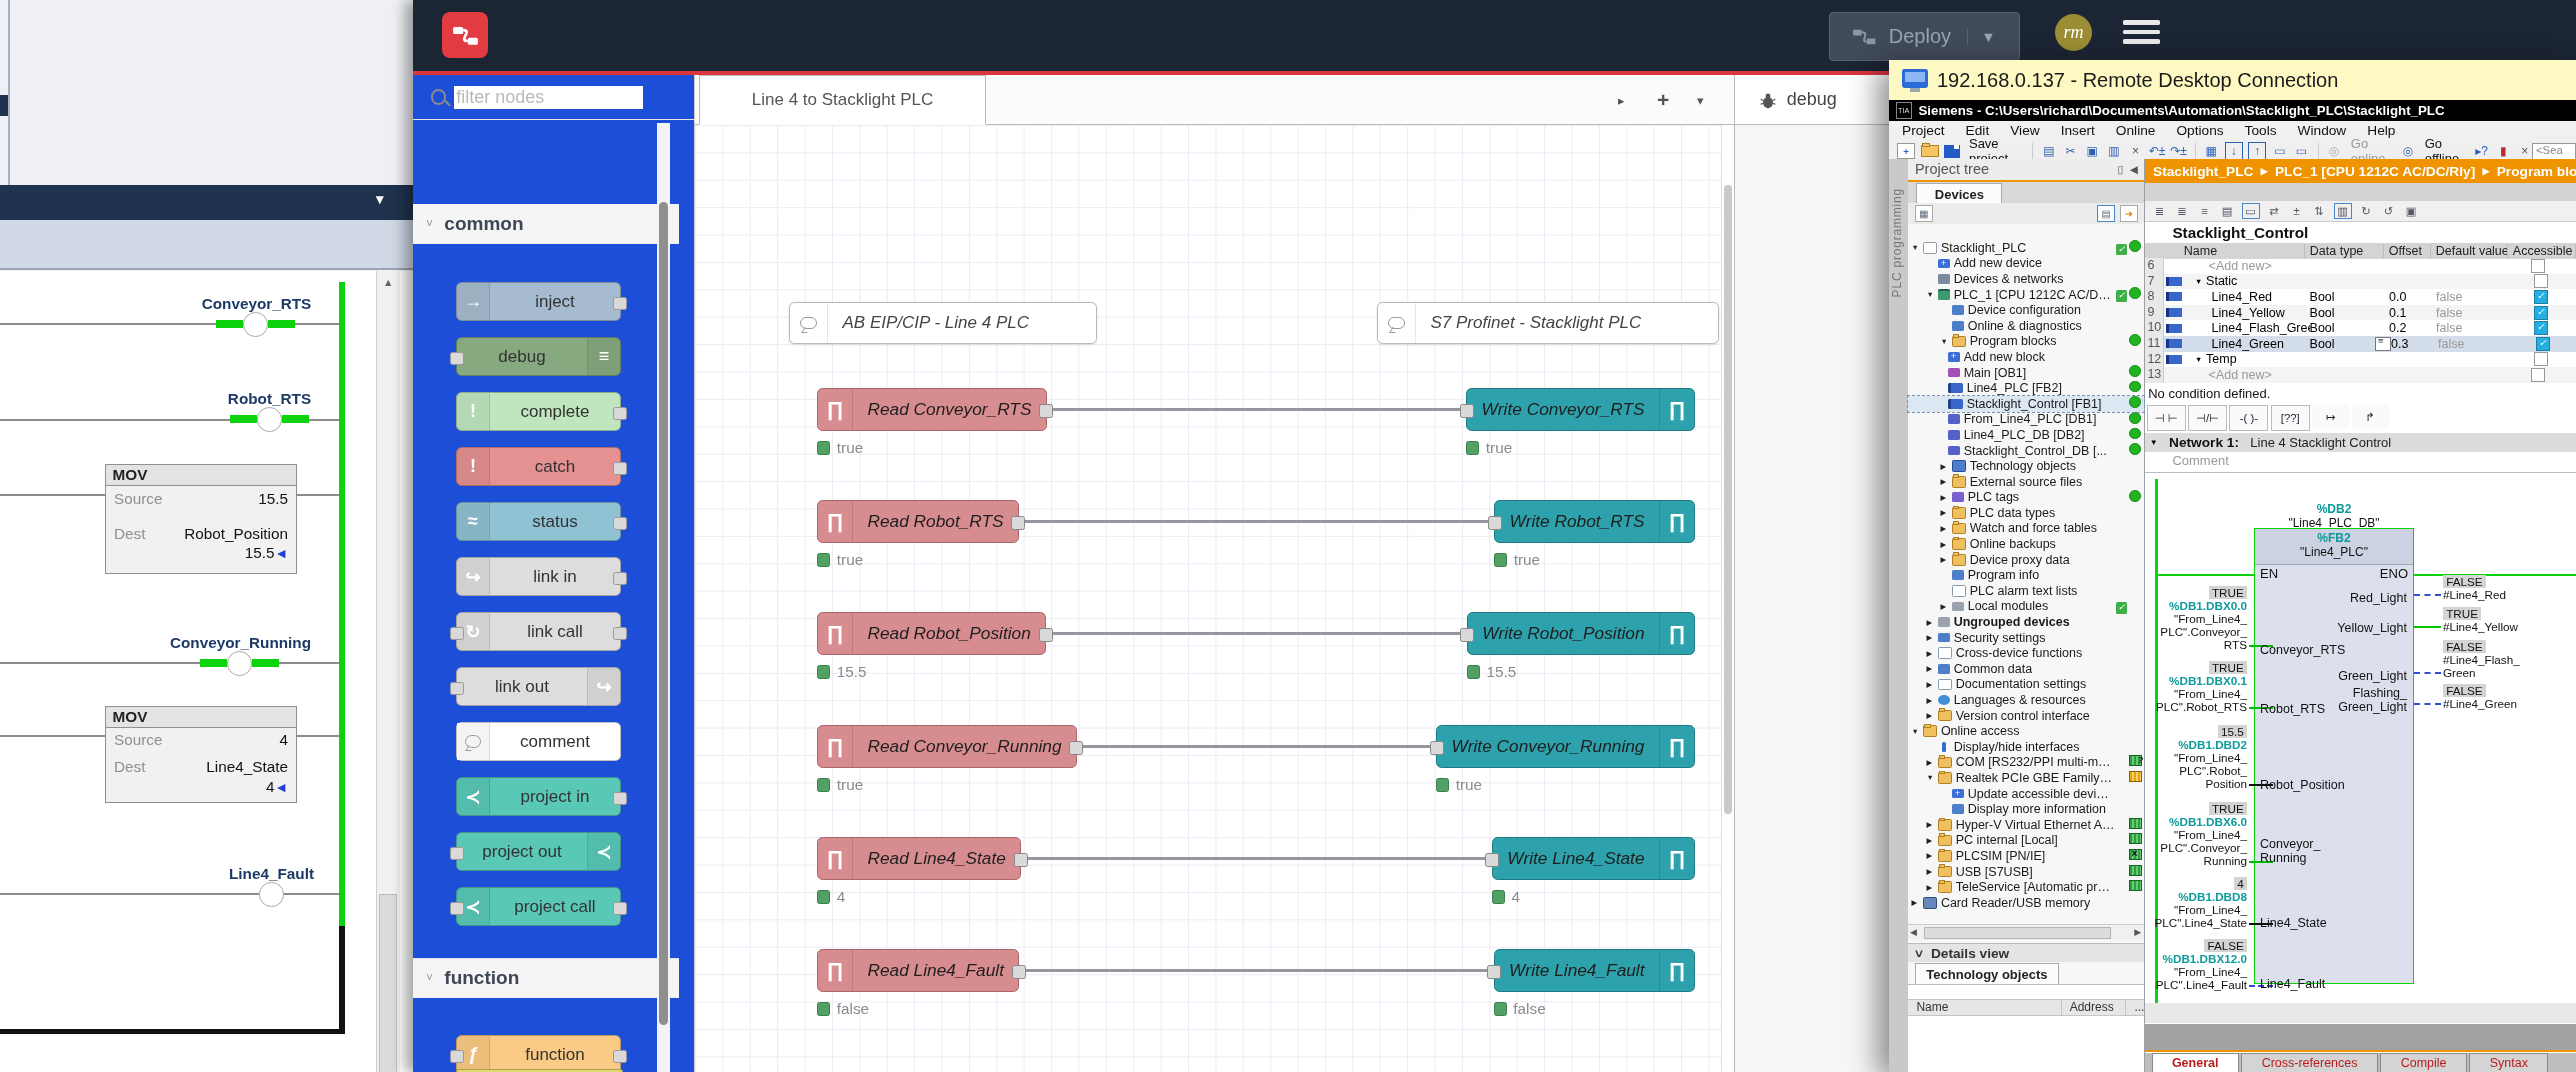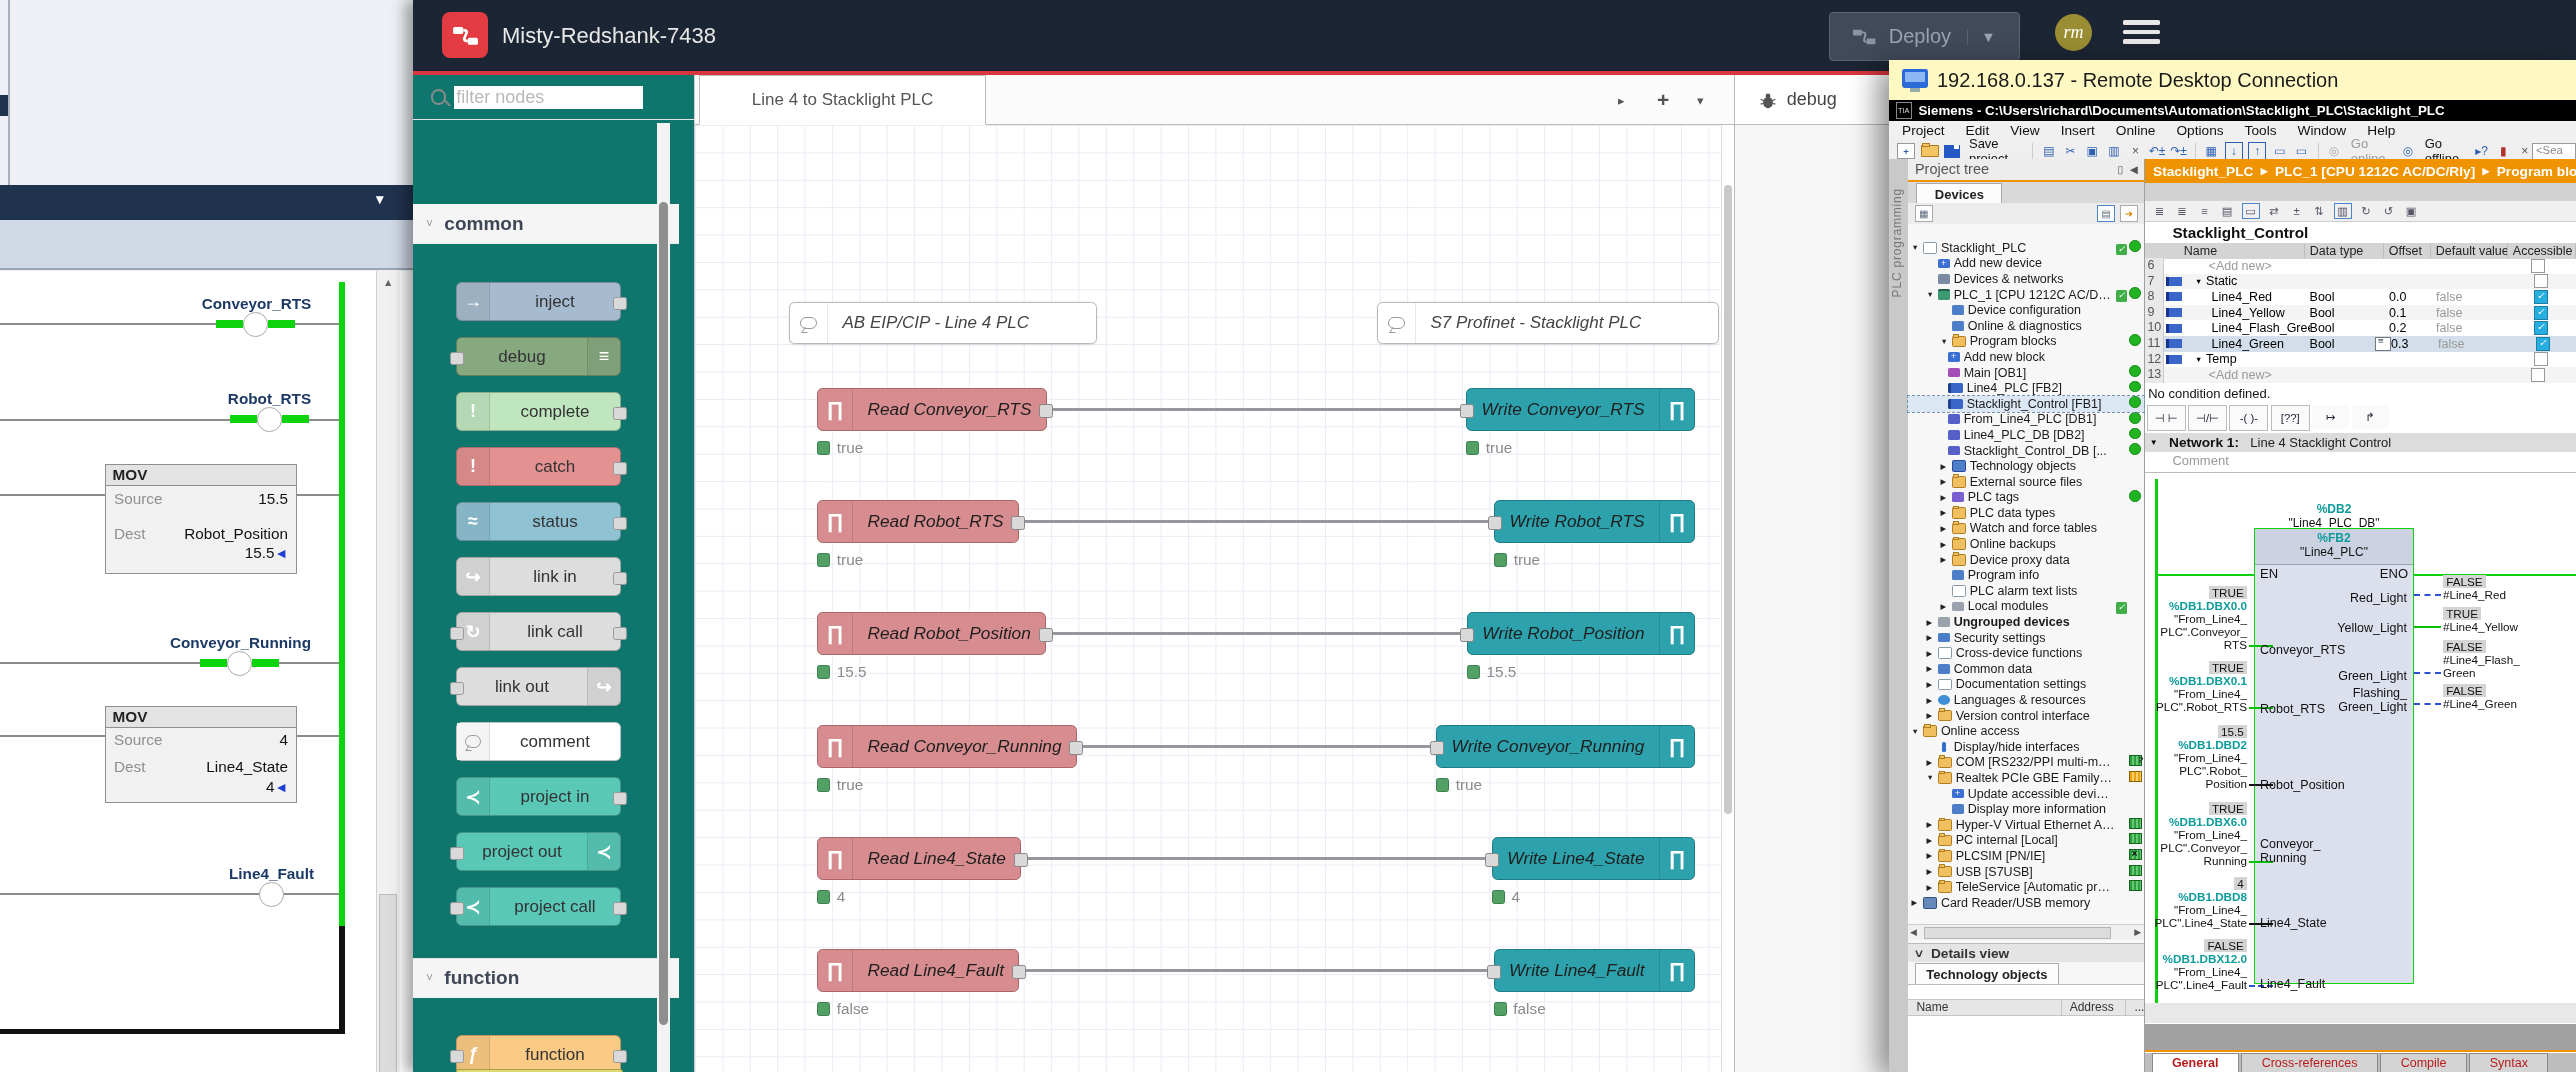--- a/index.html
+++ b/index.html
@@ -38,21 +38,21 @@
   #nr-title{position:absolute;left:89px;top:0;height:71px;line-height:71px;color:#e8e8e8;font-size:22px}
   #nr-red{position:absolute;left:0;top:71px;width:100%;height:4px;background:#d9363e}
   #nr-deploy{position:absolute;left:1416px;top:12px;width:189px;height:47px;background:#414a59;border:0.8px solid #5a6372;border-radius:4px;
              display:flex;align-items:center;justify-content:center;gap:11.3px;color:#98a2b3;font-size:20px}
   #nr-deploy .dcaret{border-left:0.8px solid #5a6372;padding-left:13px;margin-left:4.8px;font-size:14.5px}
   #nr-avatar{position:absolute;left:1642px;top:13.7px;width:37px;height:37px;border-radius:50%;background:#9a8d33;color:#fff;
              display:flex;align-items:center;justify-content:center;font:italic 18px "Liberation Serif",serif}
   #nr-burger{position:absolute;left:1710px;top:20px;width:37px}
   #nr-burger i{display:block;height:4.8px;background:#e8e8e8;border-radius:1.6px;margin-bottom:4.8px}
   
-  #nr-pal{position:absolute;left:0;top:75px;width:281px;height:998px;background:#0f766e;border-right:0.8px solid #ccc;overflow:hidden}
+  #nr-pal{position:absolute;left:0;top:75px;width:281px;height:998px;background:#1d4ed8;border-right:0.8px solid #ccc;overflow:hidden}
   #pal-search{position:absolute;left:0;top:0;width:100%;height:44px;border-bottom:0.8px solid #e3e3e3;display:flex;align-items:center}
   .mag{width:11.3px;height:11.3px;border:2.4px solid #8a8a8a;border-radius:50%;margin:0 8px 0 18px;position:relative}
   .mag::after{content:"";position:absolute;left:10.5px;top:10.5px;width:6.5px;height:2.4px;background:#8a8a8a;transform:rotate(45deg)}
   #pal-search input{border:0;outline:none;font-size:18px;color:#555;width:185px}
   #pal-search input::placeholder{color:#b9b9b9}
   .pal-hdr{position:absolute;left:0;width:266px;height:40px;background:#f5f5f5;border-bottom:0.8px solid #eee;display:flex;align-items:center;gap:11.3px;padding-left:13px;box-sizing:border-box}
   .pal-hdr .chev{color:#9a9a9a;font-size:12px}
   .pal-hdr .ptxt{color:#3f4757;font-weight:bold;font-size:19px}
   .pal-list{position:absolute;left:43px;width:165px;display:flex;flex-direction:column;gap:16px}
   .pn{position:relative;width:165px;height:39px;border-radius:5.6px;border:0.8px solid rgba(0,0,0,.25);display:flex;align-items:center;box-sizing:border-box}
@@ -341,21 +341,20 @@
 
 <div id="nr" class="abs">
   <div id="nr-header">
     <div id="nr-logo">
       <svg width="31" height="31" viewBox="0 0 40 40">
         <rect x="4" y="9" width="13" height="9" rx="2" fill="#fff"></rect>
         <rect x="23" y="23" width="13" height="9" rx="2" fill="#fff"></rect>
         <path d="M17 13 C30 13 10 27 23 27" stroke="#fff" stroke-width="3.5" fill="none"></path>
       </svg>
     </div>
-    <span id="nr-title">Misty-Redshank-7438</span>
     <div id="nr-deploy">
       <svg width="24" height="18" viewBox="0 0 30 22">
         <rect x="0" y="2" width="11" height="7" rx="1" fill="#8b95a5"></rect>
         <rect x="17" y="13" width="11" height="7" rx="1" fill="#8b95a5"></rect>
         <path d="M11 5 C22 5 8 17 17 17" stroke="#8b95a5" stroke-width="2.5" fill="none"></path>
       </svg>
       <span>Deploy</span>
       <span class="dcaret">▼</span>
     </div>
     <div id="nr-avatar">rm</div>

